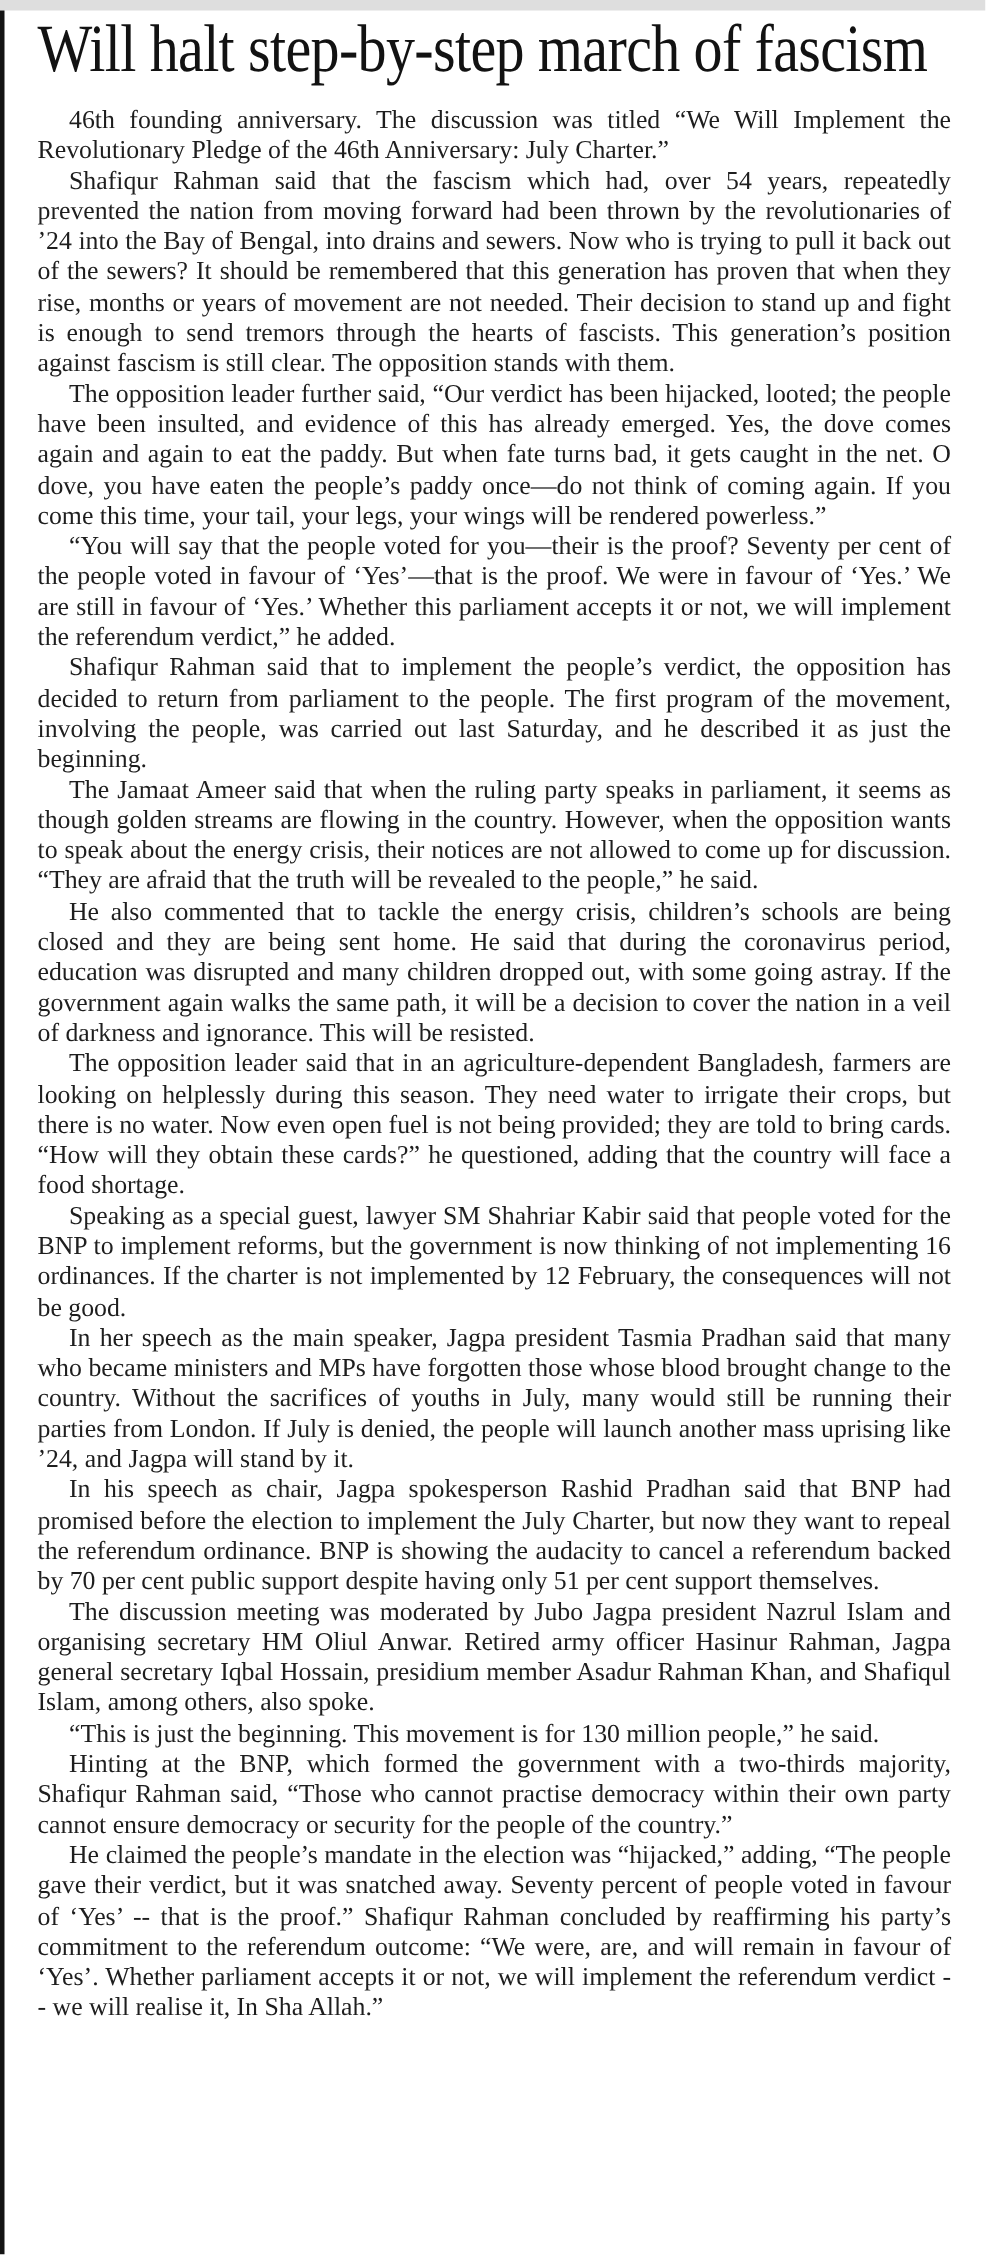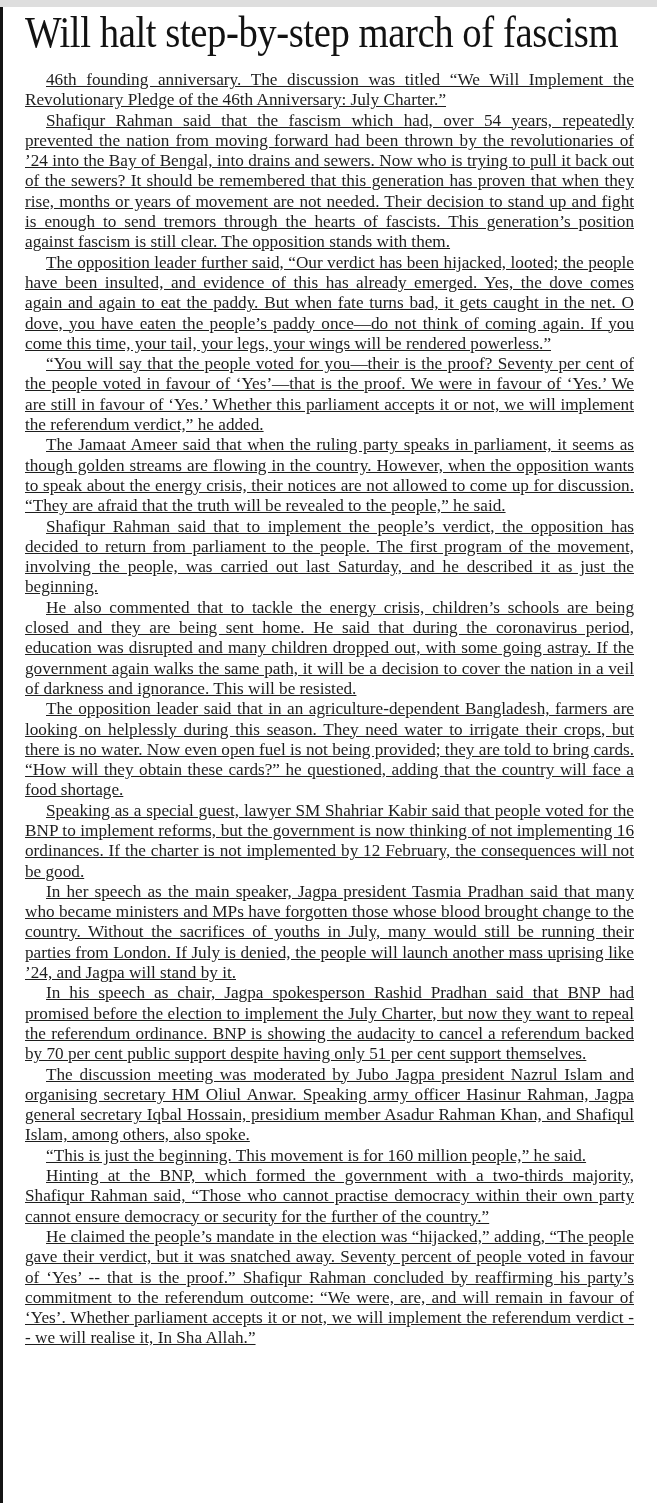--- a/index.html
+++ b/index.html
@@ -46,42 +46,41 @@
     width: 609px;
     font-size: 17.2px;
     line-height: 20.3px;
     color: #1e1e1e;
     text-align: justify;
   }
   .article-body p {
     margin: 0;
     padding: 0;
     text-indent: 21px;
-    text-decoration: underline;
   }
 </style>
 </head>
 <body>
 
 <div class="page">
   <div class="top-strip"></div>
   <div class="left-strip"></div>
 
   <h1 class="headline">Will halt step-by-step march of fascism</h1>
 
   <div class="article-body">
     <p>46th founding anniversary. The discussion was titled “We Will Implement the Revolutionary Pledge of the 46th Anniversary: July Charter.”</p>
     <p>Shafiqur Rahman said that the fascism which had, over 54 years, repeatedly prevented the nation from moving forward had been thrown by the revolutionaries of ’24 into the Bay of Bengal, into drains and sewers. Now who is trying to pull it back out of the sewers? It should be remembered that this generation has proven that when they rise, months or years of movement are not needed. Their decision to stand up and fight is enough to send tremors through the hearts of fascists. This generation’s position against fascism is still clear. The opposition stands with them.</p>
     <p>The opposition leader further said, “Our verdict has been hijacked, looted; the people have been insulted, and evidence of this has already emerged. Yes, the dove comes again and again to eat the paddy. But when fate turns bad, it gets caught in the net. O dove, you have eaten the people’s paddy once—do not think of coming again. If you come this time, your tail, your legs, your wings will be rendered powerless.”</p>
     <p>“You will say that the people voted for you—their is the proof? Seventy per cent of the people voted in favour of ‘Yes’—that is the proof. We were in favour of ‘Yes.’ We are still in favour of ‘Yes.’ Whether this parliament accepts it or not, we will implement the referendum verdict,” he added.</p>
+    <p>Shafiqur Rahman said that to implement the people’s verdict, the opposition has decided to return from parliament to the people. The first program of the movement, involving the people, was carried out last Saturday, and he described it as just the beginning.</p>
     <p>The Jamaat Ameer said that when the ruling party speaks in parliament, it seems as though golden streams are flowing in the country. However, when the opposition wants to speak about the energy crisis, their notices are not allowed to come up for discussion. “They are afraid that the truth will be revealed to the people,” he said.</p>
-    <p>Shafiqur Rahman said that to implement the people’s verdict, the opposition has decided to return from parliament to the people. The first program of the movement, involving the people, was carried out last Saturday, and he described it as just the beginning.</p>
     <p>He also commented that to tackle the energy crisis, children’s schools are being closed and they are being sent home. He said that during the coronavirus period, education was disrupted and many children dropped out, with some going astray. If the government again walks the same path, it will be a decision to cover the nation in a veil of darkness and ignorance. This will be resisted.</p>
     <p>The opposition leader said that in an agriculture-dependent Bangladesh, farmers are looking on helplessly during this season. They need water to irrigate their crops, but there is no water. Now even open fuel is not being provided; they are told to bring cards. “How will they obtain these cards?” he questioned, adding that the country will face a food shortage.</p>
     <p>Speaking as a special guest, lawyer SM Shahriar Kabir said that people voted for the BNP to implement reforms, but the government is now thinking of not implementing 16 ordinances. If the charter is not implemented by 12 February, the consequences will not be good.</p>
     <p>In her speech as the main speaker, Jagpa president Tasmia Pradhan said that many who became ministers and MPs have forgotten those whose blood brought change to the country. Without the sacrifices of youths in July, many would still be running their parties from London. If July is denied, the people will launch another mass uprising like ’24, and Jagpa will stand by it.</p>
     <p>In his speech as chair, Jagpa spokesperson Rashid Pradhan said that BNP had promised before the election to implement the July Charter, but now they want to repeal the referendum ordinance. BNP is showing the audacity to cancel a referendum backed by 70 per cent public support despite having only 51 per cent support themselves.</p>
-    <p>The discussion meeting was moderated by Jubo Jagpa president Nazrul Islam and organising secretary HM Oliul Anwar. Speaking army officer Hasinur Rahman, Jagpa general secretary Iqbal Hossain, presidium member Asadur Rahman Khan, and Shafiqul Islam, among others, also spoke.</p>
-    <p>“This is just the beginning. This movement is for 160 million people,” he said.</p>
-    <p>Hinting at the BNP, which formed the government with a two-thirds majority, Shafiqur Rahman said, “Those who cannot practise democracy within their own party cannot ensure democracy or security for the further of the country.”</p>
+    <p>The discussion meeting was moderated by Jubo Jagpa president Nazrul Islam and organising secretary HM Oliul Anwar. Retired army officer Hasinur Rahman, Jagpa general secretary Iqbal Hossain, presidium member Asadur Rahman Khan, and Shafiqul Islam, among others, also spoke.</p>
+    <p>“This is just the beginning. This movement is for 130 million people,” he said.</p>
+    <p>Hinting at the BNP, which formed the government with a two-thirds majority, Shafiqur Rahman said, “Those who cannot practise democracy within their own party cannot ensure democracy or security for the people of the country.”</p>
     <p>He claimed the people’s mandate in the election was “hijacked,” adding, “The people gave their verdict, but it was snatched away. Seventy percent of people voted in favour of ‘Yes’ -- that is the proof.” Shafiqur Rahman concluded by reaffirming his party’s commitment to the referendum outcome: “We were, are, and will remain in favour of ‘Yes’. Whether parliament accepts it or not, we will implement the referendum verdict -- we will realise it, In Sha Allah.”</p>
   </div>
 </div>
 
 </body></html>

